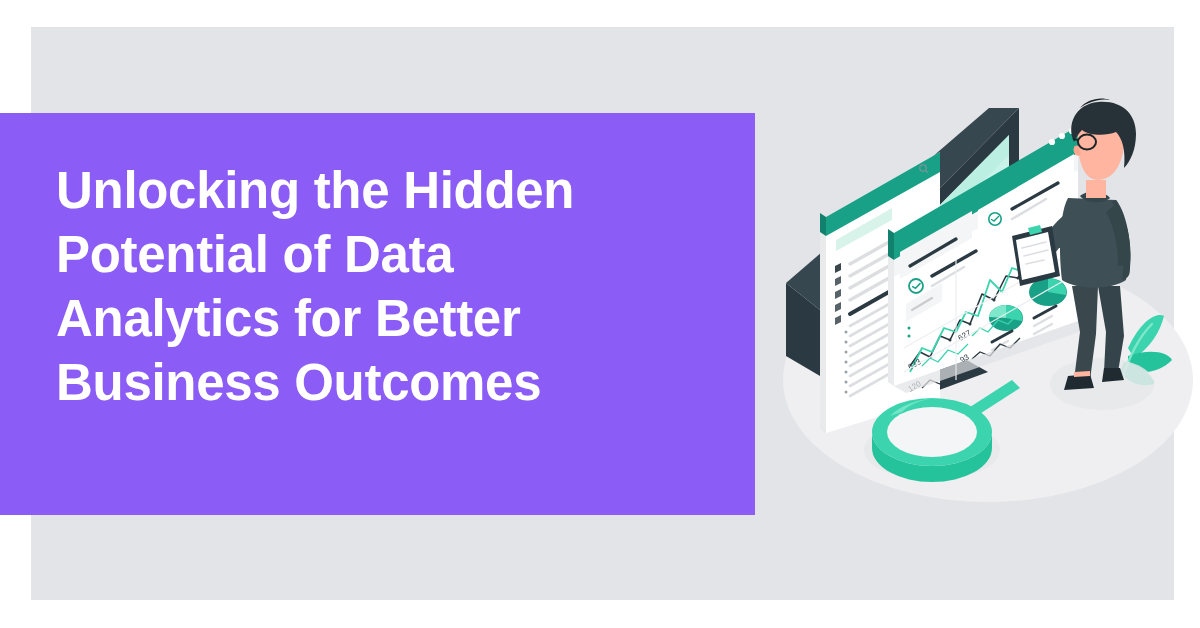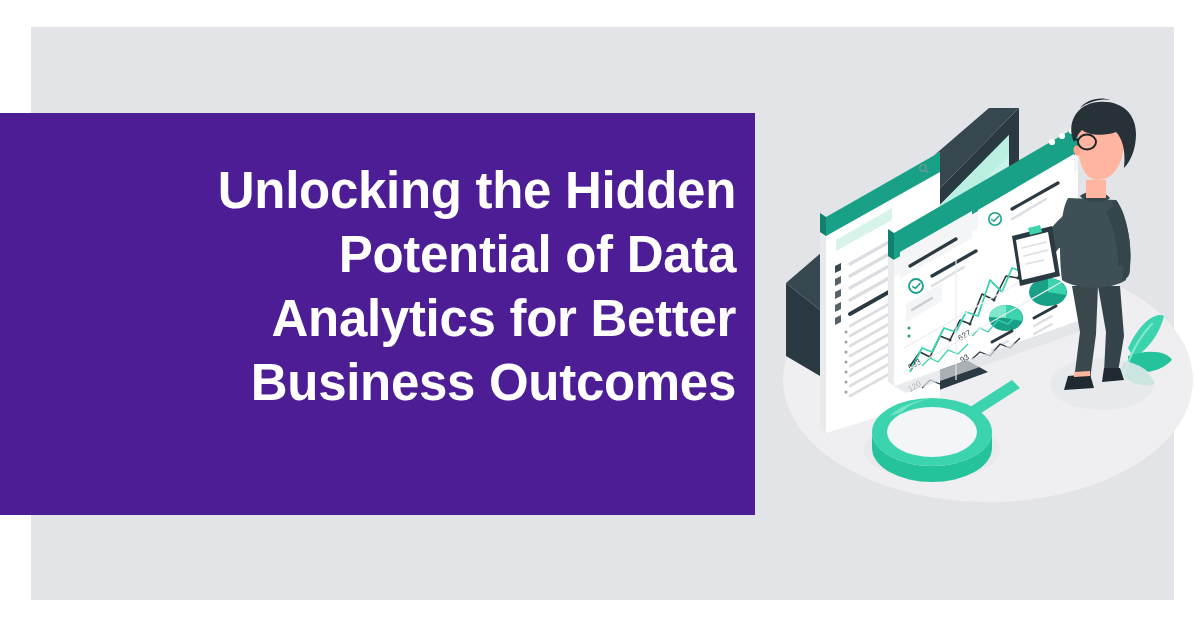--- a/index.html
+++ b/index.html
@@ -18,22 +18,21 @@
     left:31px;top:27px;
     width:1143px;height:573px;
     background:#e3e4e8;
   }
 
   
   .title-block{
     position:absolute;
     left:0;top:113px;
     width:755px;height:402px;
-    background:#4c1d95;
-    text-align:right;
+    background:#8b5cf6;
   }
   .title-text{
     position:absolute;
     left:56px;top:46px;
     width:680px;
     color:#ffffff;
     font-size:51px;
     line-height:64px;
     font-weight:700;
     letter-spacing:-0.3px;

